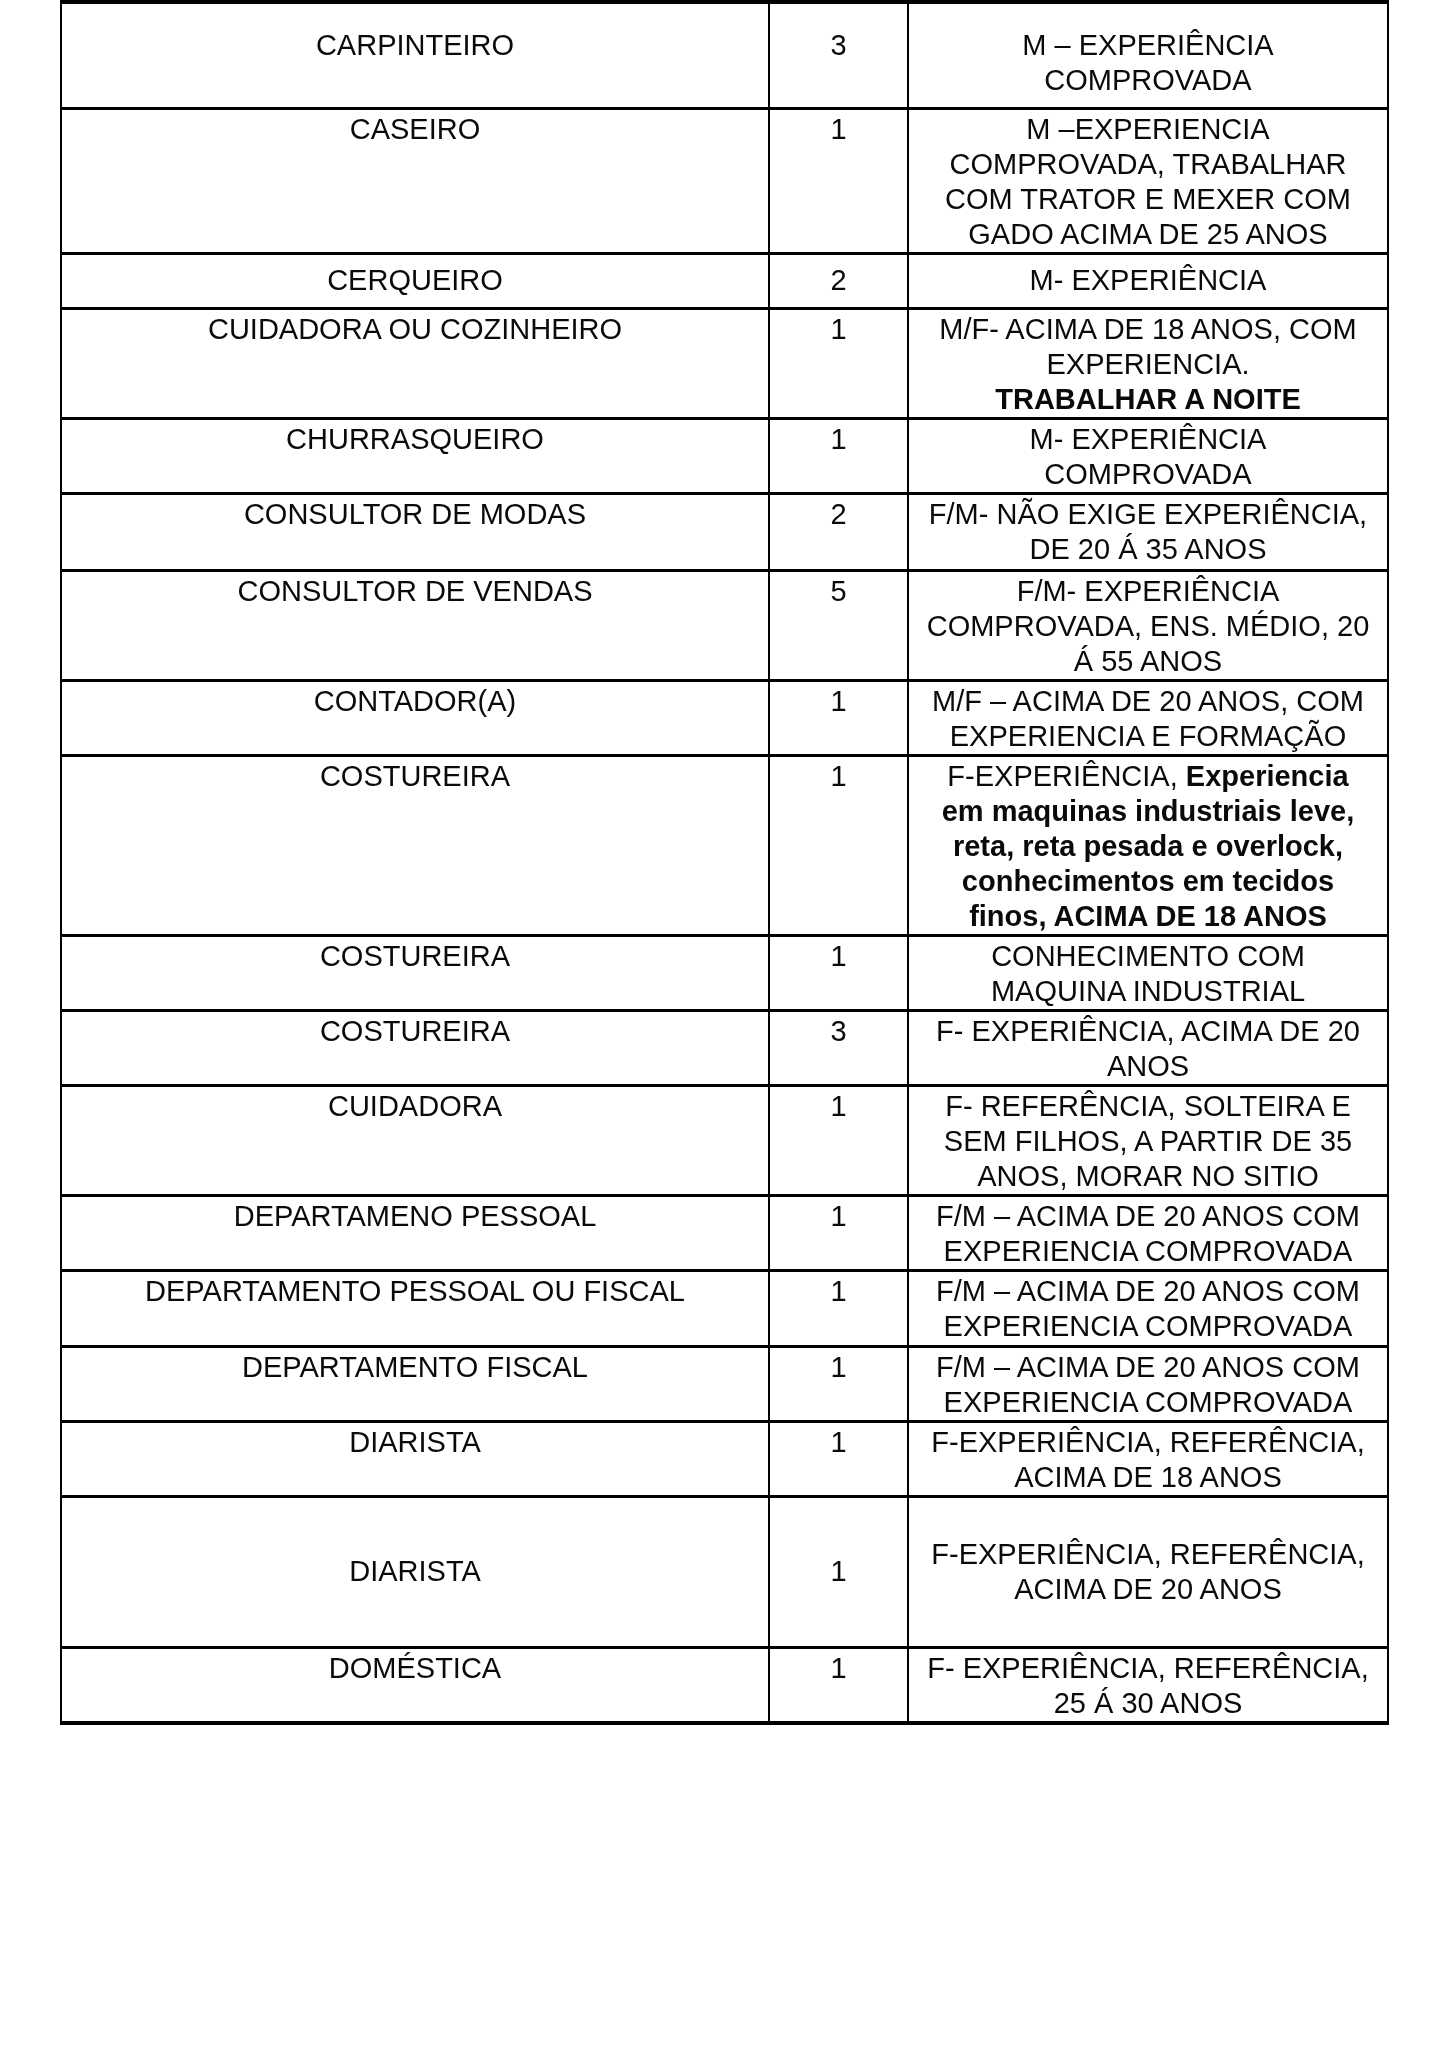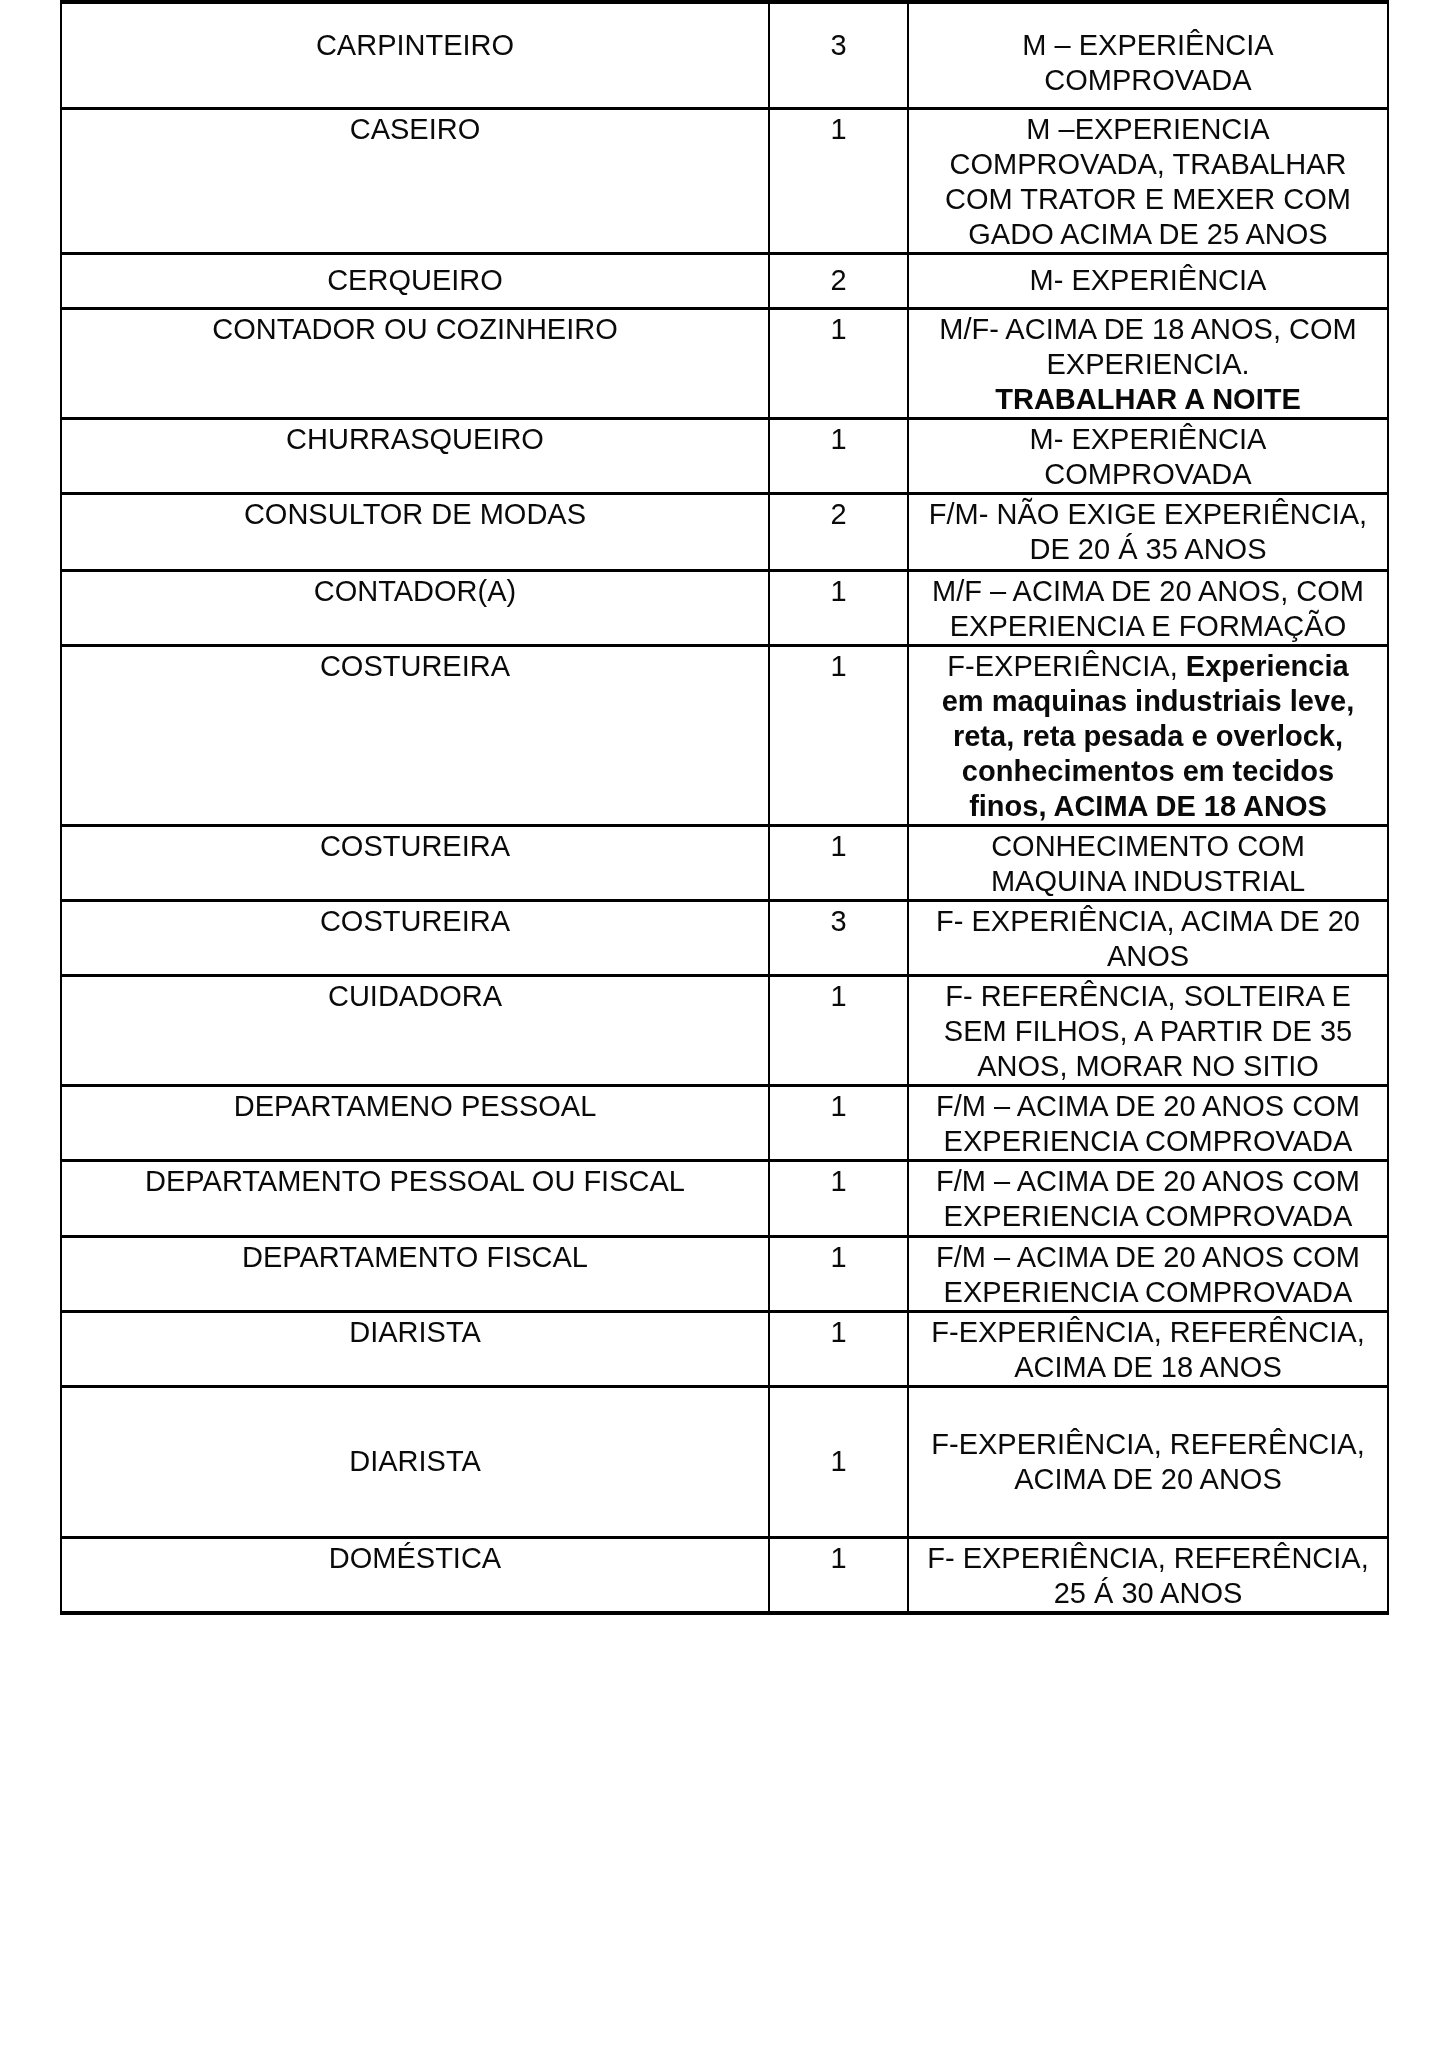--- a/index.html
+++ b/index.html
@@ -76,36 +76,43 @@
 COMPROVADA, TRABALHAR
 COM TRATOR E MEXER COM
 GADO ACIMA DE 25 ANOS</td>
       </tr>
       <tr class="h55 pt8">
         <td class="occ">CERQUEIRO</td>
         <td class="qty">2</td>
         <td class="req">M- EXPERIÊNCIA</td>
       </tr>
       <tr class="h109">
-        <td class="occ">CONTADOR OU COZINHEIRO</td>
+        <td class="occ">CUIDADORA OU COZINHEIRO</td>
         <td class="qty">1</td>
         <td class="req"><span>M/F- ACIMA DE 18 ANOS, COM
 EXPERIENCIA.</span><b class="blk">TRABALHAR A NOITE</b></td>
       </tr>
       <tr class="h74">
         <td class="occ">CHURRASQUEIRO</td>
         <td class="qty">1</td>
         <td class="req">M- EXPERIÊNCIA
 COMPROVADA</td>
       </tr>
       <tr class="h77">
         <td class="occ">CONSULTOR DE MODAS</td>
         <td class="qty">2</td>
         <td class="req">F/M- NÃO EXIGE EXPERIÊNCIA,
 DE 20 Á 35 ANOS</td>
+      </tr>
+      <tr class="h109">
+        <td class="occ">CONSULTOR DE VENDAS</td>
+        <td class="qty">5</td>
+        <td class="req">F/M- EXPERIÊNCIA
+COMPROVADA, ENS. MÉDIO, 20
+Á 55 ANOS</td>
       </tr>
       <tr class="h74">
         <td class="occ">CONTADOR(A)</td>
         <td class="qty">1</td>
         <td class="req">M/F – ACIMA DE 20 ANOS, COM
 EXPERIENCIA E FORMAÇÃO</td>
       </tr>
       <tr class="h180">
         <td class="occ">COSTUREIRA</td>
         <td class="qty">1</td>

